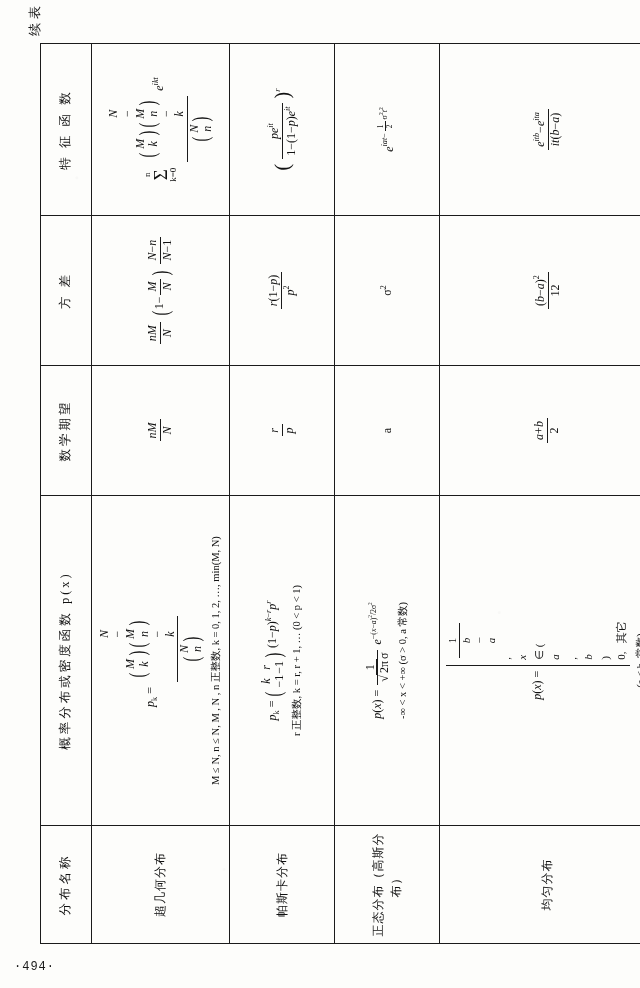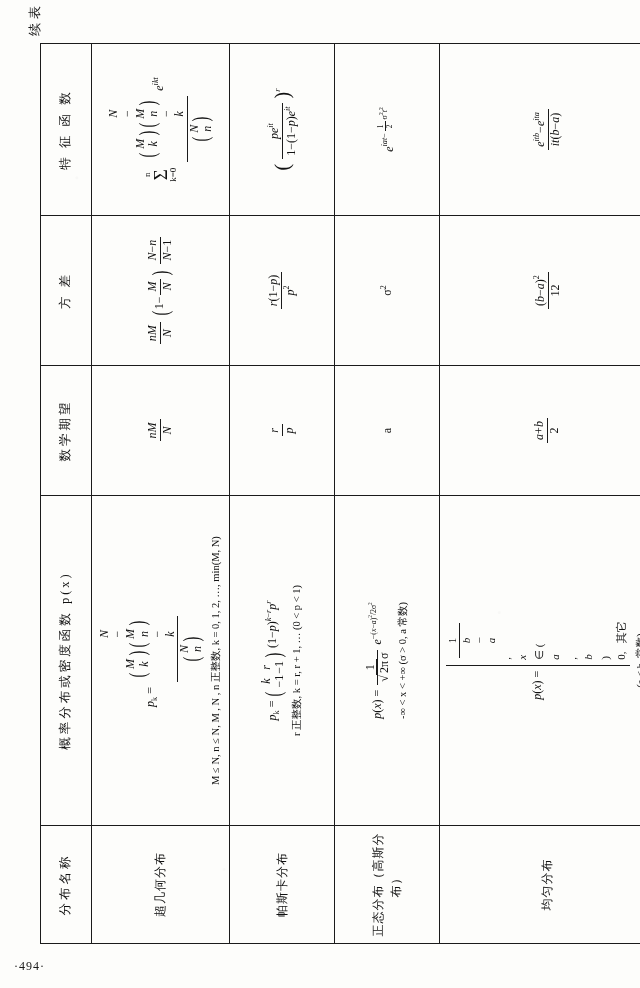--- a/index.html
+++ b/index.html
@@ -46,21 +46,21 @@
   }
 
   
   .page-num {
     position: absolute;
     left: 14px;
     bottom: 14px;
     font-size: 12px;
     letter-spacing: 1px;
     color: #1a1a1a;
-    font-family: Liberation Serif, serif;
+    font-family: Liberation Mono, monospace;
   }
 
   
   .rot-wrap {
     position: absolute;
     left: 0;
     top: 0;
     width: 640px;
     height: 988px;
   }

